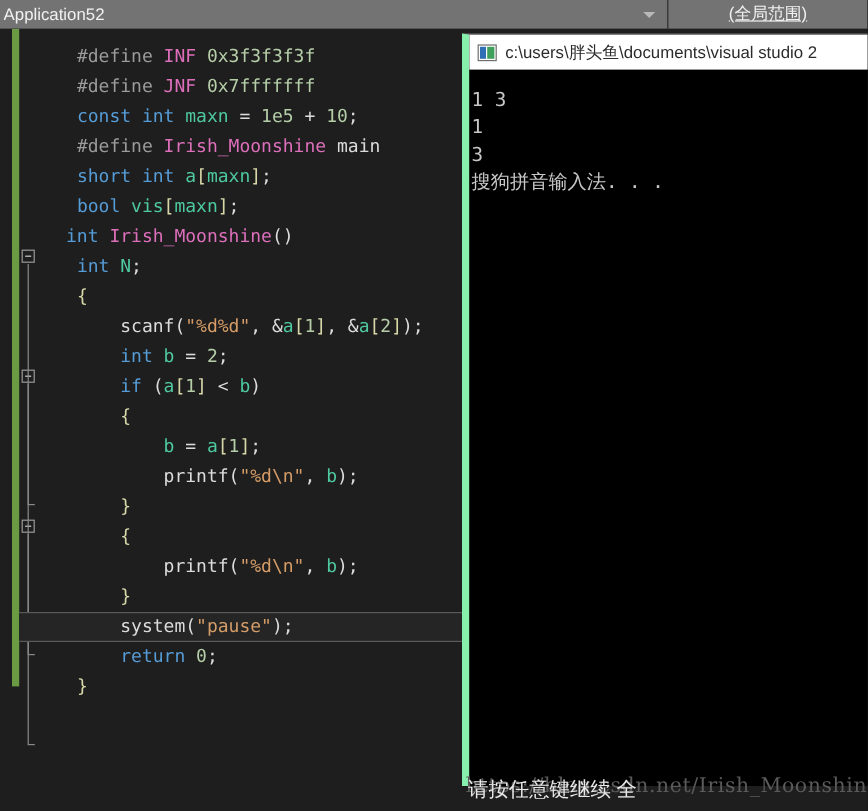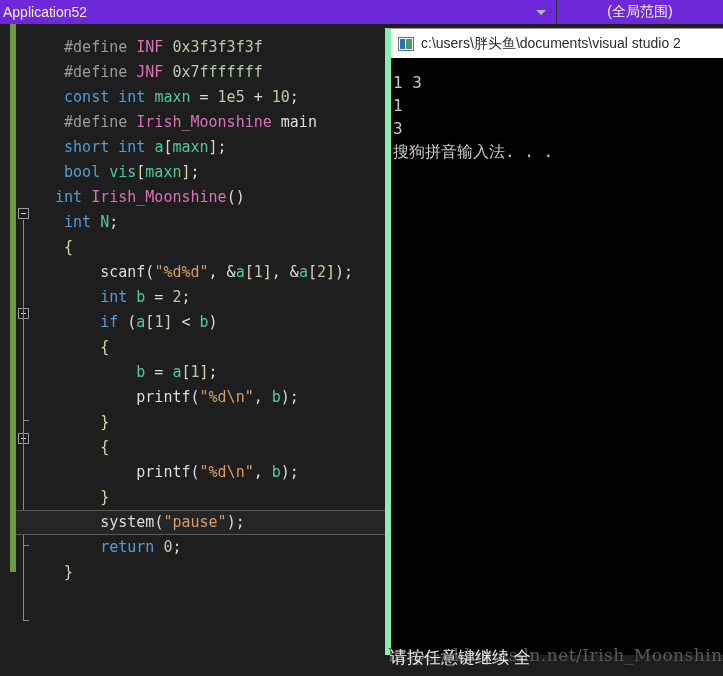--- a/index.html
+++ b/index.html
@@ -13,21 +13,21 @@
     position: relative;
     overflow: hidden;
     font-family: "Liberation Sans", sans-serif;
   }
 
   
   #navbar {
     position: absolute;
     left: 0; top: 0;
     width: 723px; height: 24px;
-    background: #6d28d9;
+    background: #737373;
     display: flex;
     align-items: stretch;
   }
   #nav-scope-combo {
     flex: 0 0 553px;
     display: flex;
     align-items: center;
     justify-content: space-between;
     border-right: 1px solid #2d2d30;
     padding: 0 0 0 3px;
@@ -50,20 +50,21 @@
   #nav-member-combo {
     flex: 1 1 auto;
     display: flex;
     align-items: center;
     justify-content: center;
   }
   #nav-member-combo .combo-label {
     color: #f1f1f1;
     font-size: 14px;
     white-space: nowrap;
+    text-decoration: underline;
   }
 
   
   #editor {
     position: absolute;
     left: 0; top: 24px;
     width: 723px; height: 652px;
     background: #1e1e1e;
     overflow: hidden;
   }

